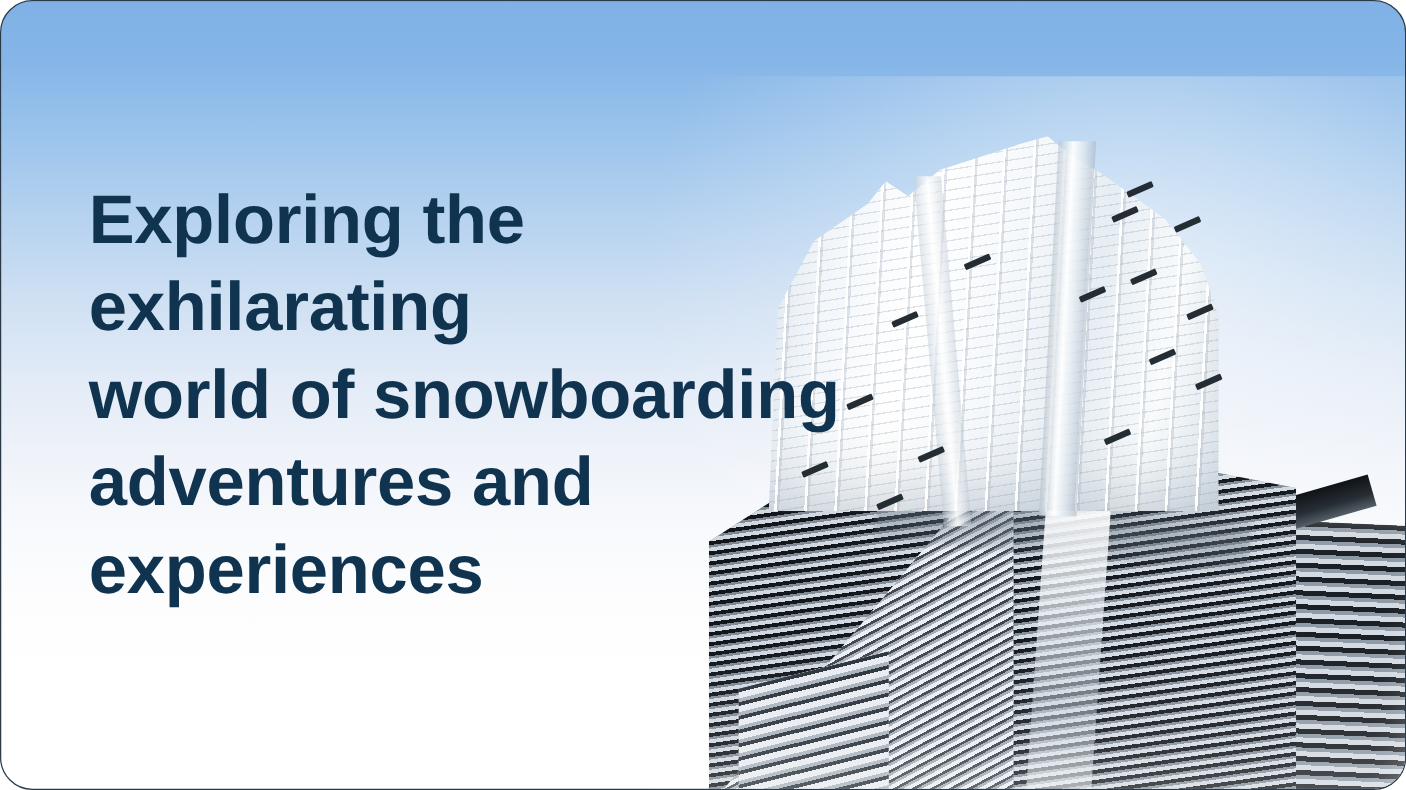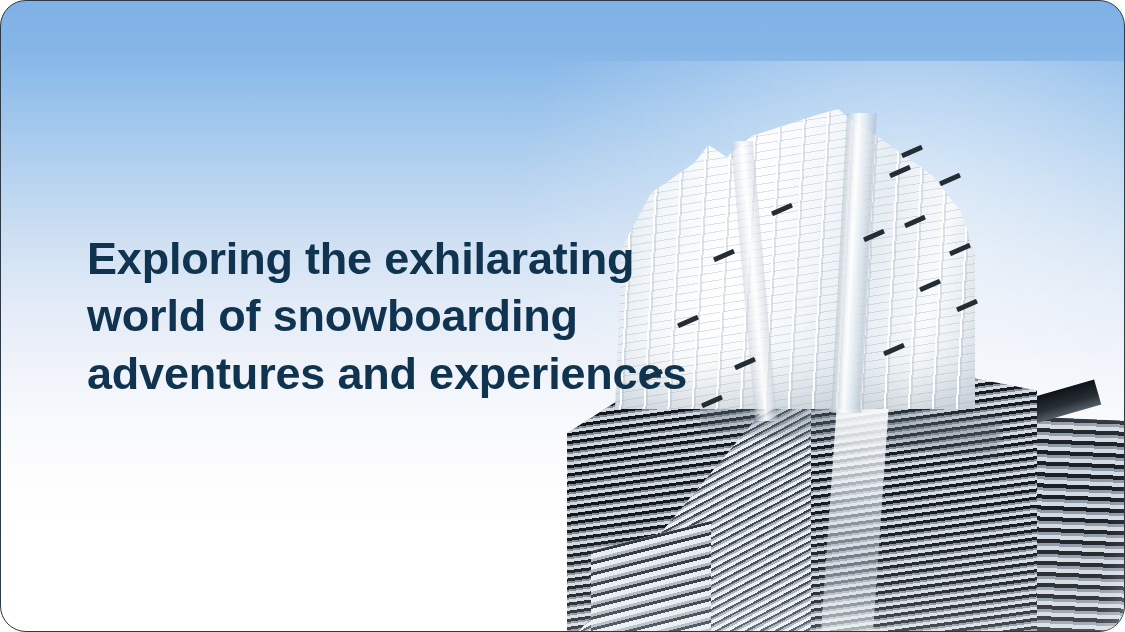--- a/index.html
+++ b/index.html
@@ -270,24 +270,24 @@
 
   
   .content {
     position: absolute;
     left: 0; top: 0;
     width: 100%; height: 100%;
     display: flex;
     align-items: center;
   }
   .headline {
-    margin: 16px;
+    margin: 0;
     padding: 0 0 0 70px;
     max-width: 640px;
-    font-size: 45px;
+    font-size: 55px;
     line-height: 1.27;
     font-weight: 700;
     letter-spacing: -0.2px;
     color: #10344f;
     font-family: "Liberation Sans", sans-serif;
     white-space: pre-line;
   }
 </style>
 </head>
 <body>

